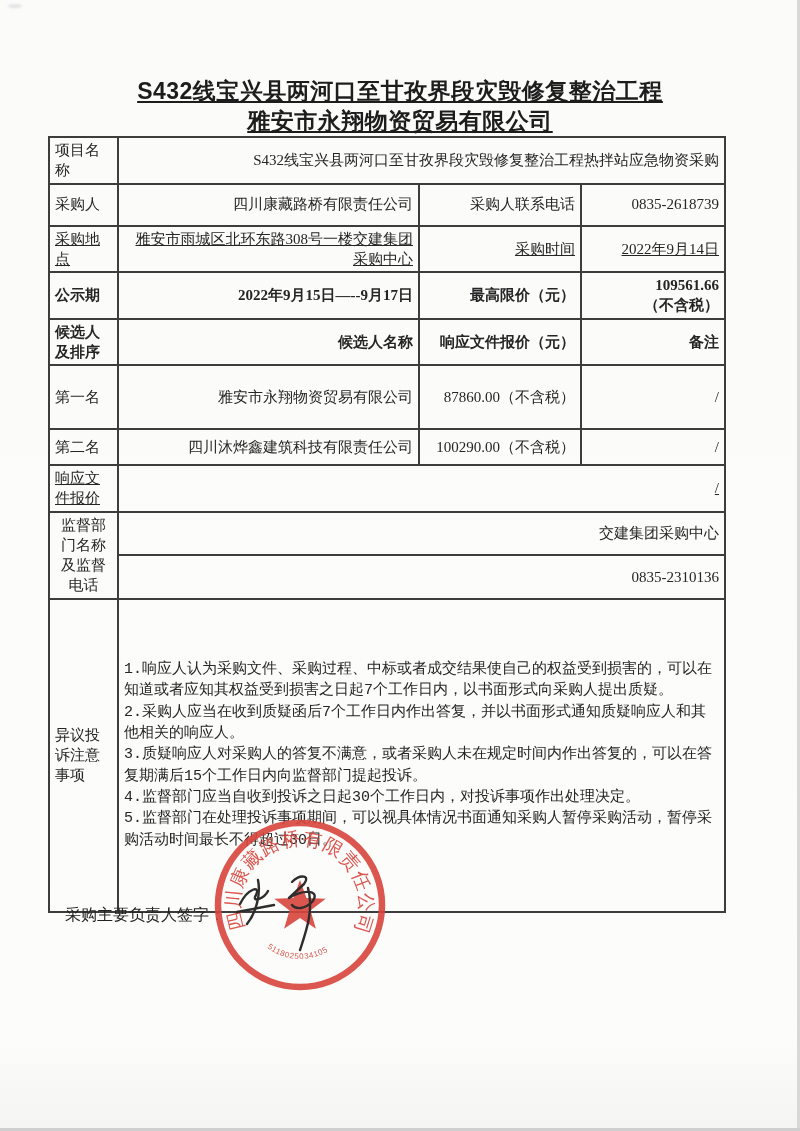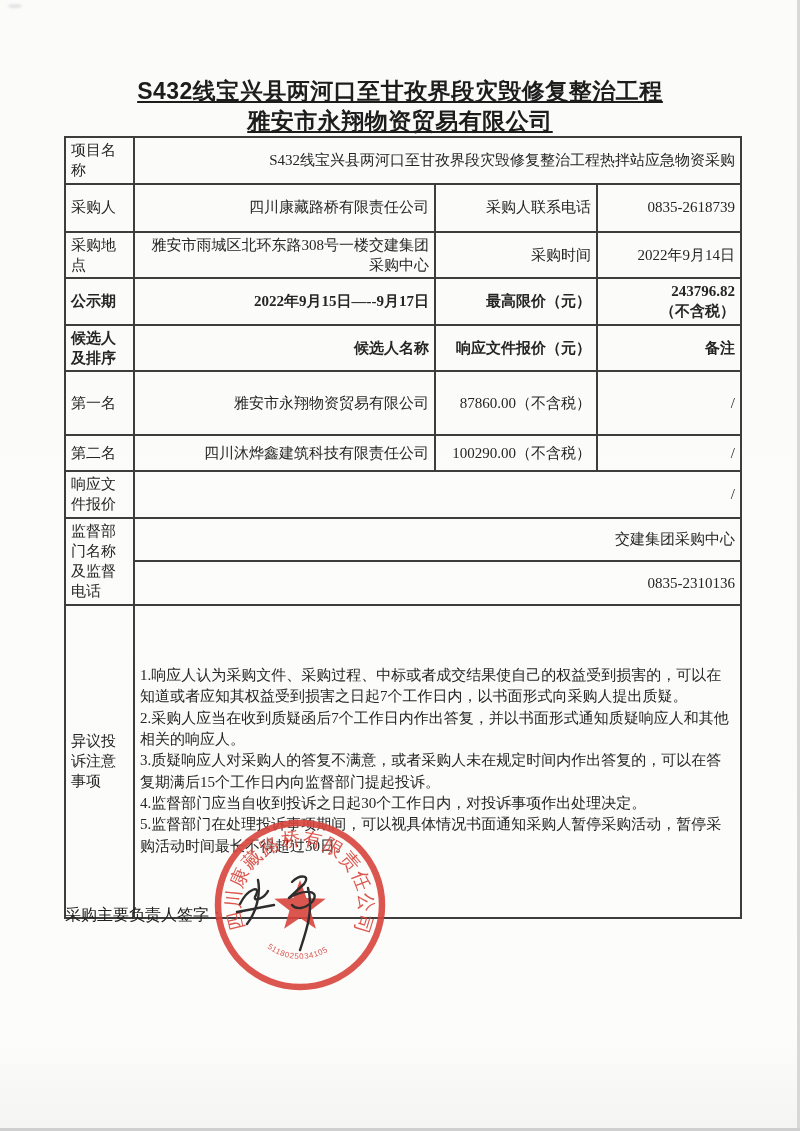--- a/index.html
+++ b/index.html
@@ -15,38 +15,38 @@
   }
   .scan-edge-right { position:absolute; right:0; top:0; width:3px; height:100%; background:#d8d8d8; }
   .scan-edge-bottom { position:absolute; left:0; bottom:0; width:100%; height:3px; background:#cfcfcf; }
   .scan-speck { position:absolute; left:8px; top:4px; width:14px; height:4px; background:#e3e3e6; border-radius:50%; filter:blur(1px); }
 
   .title-block { position:absolute; top:76px; left:0; width:100%; text-align:center;
     font-family:"Liberation Sans","DejaVu Sans",sans-serif; font-weight:bold;
     font-size:23px; line-height:1.32; color:#1d1d1d; letter-spacing:0.5px;text-decoration:underline; }
 
   table.doc {
-    position:absolute; left:64px; top:136px; width:676px;
+    position:absolute; left:48px; top:136px; width:676px;
     border-collapse:collapse; table-layout:fixed;
     font-size:15px; color:#252525;
   }
   table.doc td {
     border:2px solid #3d3d3d;
     padding:2px 5px;
     vertical-align:middle;
     line-height:1.35;
   }
   td.lbl { text-align:left; padding-left:4px; }
-  td.lbl-c { padding:2px 2px;margin-left:28px; }
+  td.lbl-c { text-align:center; padding:2px 2px;margin-left:28px; }
   td.left { text-align:right; padding-left:7px; }
   td.ctr { text-align:right; }
-  tr.h46 { height:46px; } tr.h42 { height:48px; } tr.h45 { height:45px; }
+  tr.h46 { height:46px; } tr.h42 { height:42px; } tr.h45 { height:45px;text-decoration:underline; }
   tr.h44 { height:44px;font-weight:bold; } tr.h48 { height:64px; } tr.h47 { height:36px; }
   tr.h40 { height:40px; }
-  td.objection-cell { vertical-align:top; padding:52px 10px 10px 8px; height:313px; }
+  td.objection-cell { vertical-align:top; padding:52px 10px 10px 8px; height:313px;font-family:Liberation Mono, monospace; }
   td.objection-cell p { margin:0; line-height:1.42; text-align:left; }
 
   .signature-row { position:absolute; left:65px; top:905px; font-size:16px; color:#222; }
 
   .stamp { position:absolute; left:208px; top:813px; width:184px; height:184px; opacity:0.9; }
   .signature-svg { position:absolute; left:228px; top:858px; width:140px; height:105px; }
 </style>
 </head>
 <body>
 
@@ -82,21 +82,21 @@
         <td class="lbl">采购地点</td>
         <td class="left">雅安市雨城区北环东路308号一楼交建集团采购中心</td>
         <td class="ctr">采购时间</td>
         <td class="ctr">2022年9月14日</td>
       </tr>
       <tr class="h44">
         <td class="lbl">公示期</td>
         <td class="left">2022年9月15日—--9月17日</td>
         <td class="ctr">最高限价（元）</td>
         <td class="ctr">
-          <div>243796.82</div>
+          <div>109561.66</div>
           <div>（不含税）</div>
         </td>
       </tr>
       <tr class="h44">
         <td class="lbl">候选人及排序</td>
         <td class="ctr">候选人名称</td>
         <td class="ctr">响应文件报价（元）</td>
         <td class="ctr">备注</td>
       </tr>
       <tr class="h48">

